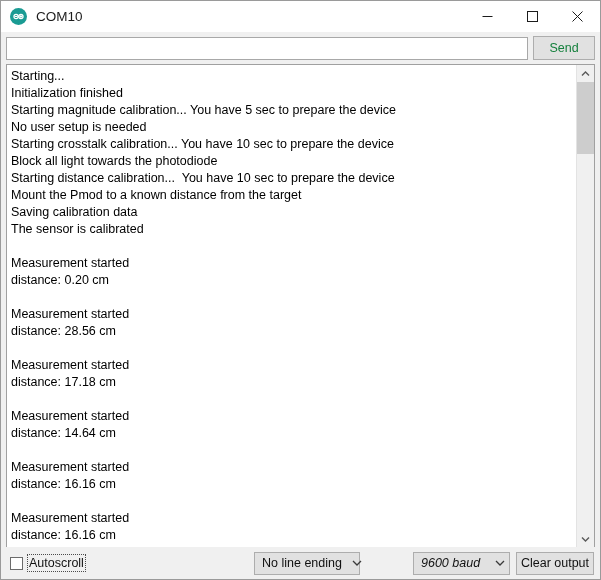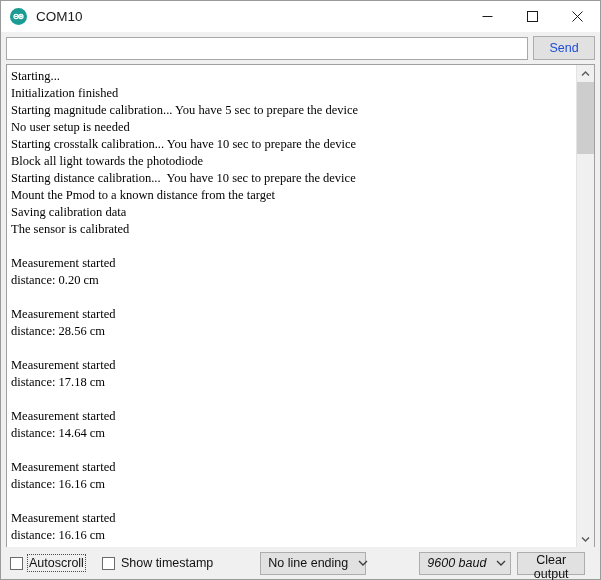--- a/index.html
+++ b/index.html
@@ -97,42 +97,42 @@
     outline: none;
   }
   #send-button {
     width: 62px;
     height: 24px;
     box-sizing: border-box;
     border: 1px solid #adadad;
     background: #e1e1e1;
     font-family: "Liberation Sans", sans-serif;
     font-size: 12.5px;
-    color: #1d4ed8;
+    color: #15803d;
     cursor: default;
     padding: 0;
     line-height: 22px;
   }
 
   
   #console-wrap {
     flex: 1 1 auto;
     position: relative;
     margin: 0 5px;
     border: 1px solid #a0a0a0;
     border-bottom: none;
     background: #ffffff;
     display: flex;
     overflow: hidden;
   }
   #console-text {
     flex: 1 1 auto;
     overflow: hidden;
     padding: 3px 0 0 4px;
-    font-family: Liberation Serif, serif;
+    font-family: Liberation Sans, sans-serif;
     font-size: 12.5px;
     line-height: 17px;
     color: #000000;
     white-space: pre;
     letter-spacing: 0px;
   }
 
   
   #scrollbar {
     width: 17px;
@@ -237,21 +237,21 @@
     width: 78px;
     height: 23px;
     box-sizing: border-box;
     border: 1px solid #adadad;
     background: #e1e1e1;
     font-family: "Liberation Sans", sans-serif;
     font-size: 12.5px;
     color: #111;
     cursor: default;
     padding: 0;
-    margin-right: 10px;
+    margin-right: 1px;
   }
 </style>
 </head>
 <body>
 
 <div id="window">
 
   <div id="titlebar">
     <div id="title-left">
       <span id="app-icon">
@@ -341,24 +341,20 @@
     </div>
   </div>
 
   <div id="statusbar">
 
     <div class="chk-group" id="chk-autoscroll-group">
       <span class="chk-box"></span>
       <span class="chk-label focus-ring">Autoscroll</span>
     </div>
 
-    <div class="chk-group" id="chk-timestamp-group">
-      <span class="chk-box"></span>
-      <span class="chk-label">Show timestamp</span>
-    </div>
 
     <div id="status-spacer"></div>
 
     <div class="dropdown" id="dd-line-ending">
       <span class="dd-label">No line ending</span>
       <span class="dd-caret">
         <svg width="10" height="6" viewBox="0 0 10 6">
           <polyline points="1,1 5,5 9,1" fill="none" stroke="#3a3a3a" stroke-width="1.3"></polyline>
         </svg>
       </span>

